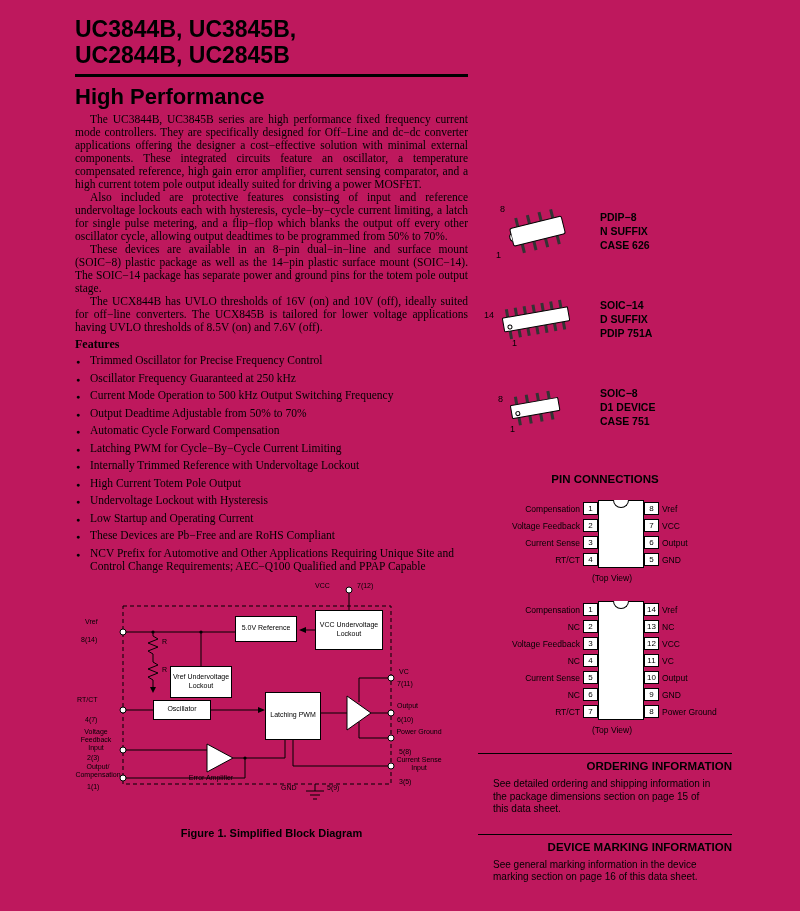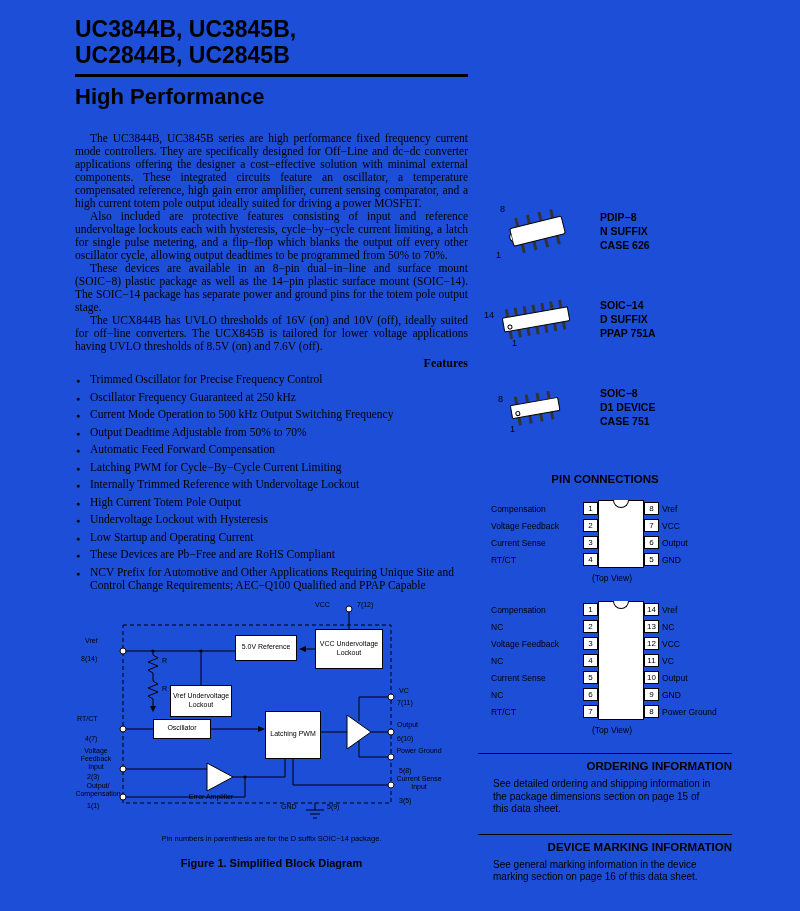--- a/index.html
+++ b/index.html
@@ -1,24 +1,24 @@
 <!DOCTYPE html>
 <html><head>
 <meta charset="utf-8">
 <style>
   html,body{margin:0;padding:0;background:#fff;}
-  .page{position:relative;width:800px;height:911px;background:#1d4ed8;color:#000;overflow:hidden;
+  .page{position:relative;width:800px;height:911px;background:#be185d;color:#000;overflow:hidden;
         font-family:"Liberation Sans",sans-serif;}
   
   .left-col{position:absolute;left:75px;top:16px;width:393px;}
   .title{font:700 23px/26px "Liberation Sans",sans-serif;margin:0;}
   .title-rule{height:3px;background:#000;margin:6px 0 8px;}
-  .heading{font:700 22px/24px "Liberation Sans",sans-serif;margin:0 0 23px;}
+  .heading{font:700 22px/24px "Liberation Sans",sans-serif;margin:0 0 4px;}
   .body-p{font:11.5px/13px "Liberation Serif",serif;text-align:justify;text-indent:15px;margin:0;}
-  .features-title{font:700 12px/16px "Liberation Serif",serif;margin:2px 0 2px;text-align:right;}
+  .features-title{font:700 12px/16px "Liberation Serif",serif;margin:2px 0 2px;}
   ul.features{list-style:none;margin:0;padding:0;}
   ul.features li{position:relative;padding-left:15px;font:11.5px/13.5px "Liberation Serif",serif;margin-bottom:4px;}
   ul.features li::before{content:"●";position:absolute;left:1px;top:2px;font-size:7px;}
   
   .figure{position:relative;width:390px;height:235px;margin-top:4px;}
   .fig-svg{position:absolute;left:0;top:0;}
   .dbox{position:absolute;border:1px solid #000;background:#fff;display:flex;align-items:center;justify-content:center;
         text-align:center;font:7px/1.15 "Liberation Sans",sans-serif;padding:1px;box-sizing:border-box;}
   .dlabel{position:absolute;font:7px/8px "Liberation Sans",sans-serif;text-align:center;}
   .fig-note{text-align:center;font:7.5px/9px "Liberation Sans",sans-serif;margin-top:2px;}
@@ -28,21 +28,21 @@
   .pkg{display:flex;align-items:center;margin-bottom:26px;}
   .pkg-img{position:relative;width:122px;height:62px;flex:none;}
   .pkg-text{font:700 10.5px/14px "Liberation Sans",sans-serif;}
   .pin-num{position:absolute;font:9px/10px "Liberation Sans",sans-serif;}
   .pin-title{text-align:center;font:700 11.5px/14px "Liberation Sans",sans-serif;margin:34px 0 14px;}
   .dip{position:relative;width:228px;margin:0 auto;}
   .dip-body{position:absolute;left:107px;top:0;bottom:0;width:46px;border:1px solid #000;box-sizing:border-box;background:#fff;}
   .dip-body::after{content:"";position:absolute;left:50%;top:-1px;width:14px;height:7px;transform:translateX(-50%);
         border:1px solid #000;border-top:none;border-radius:0 0 14px 14px;background:#fff;}
   .dip-row{position:relative;display:flex;align-items:center;height:17px;}
-  .dip-ll{width:92px;text-align:left;padding-right:3px;font:8.5px/10px "Liberation Sans",sans-serif;box-sizing:border-box;}
+  .dip-ll{width:92px;text-align:right;padding-right:3px;font:8.5px/10px "Liberation Sans",sans-serif;box-sizing:border-box;}
   .dip-pin{width:15px;height:13px;border:1px solid #000;background:#fff;font:8px/11px "Liberation Sans",sans-serif;
         text-align:center;box-sizing:border-box;z-index:1;}
   .dip-mid{width:46px;}
   .dip-rl{width:60px;text-align:left;padding-left:3px;font:8.5px/10px "Liberation Sans",sans-serif;box-sizing:border-box;}
   .top-view{width:228px;margin:5px auto 0;text-align:center;font:8.5px/10px "Liberation Sans",sans-serif;
         padding-left:14px;box-sizing:border-box;}
   .dip14-wrap{margin-top:18px;}
   .info-sec{border-top:1px solid #000;margin-top:18px;padding-top:5px;}
   .info-title{text-align:right;font:700 11.5px/14px "Liberation Sans",sans-serif;}
   .info-text{font:10px/12.5px "Liberation Sans",sans-serif;margin:5px 15px 0;}
@@ -66,21 +66,21 @@
     <p class="body-p">The UC3844B, UC3845B series are high performance fixed frequency current mode controllers. They are specifically designed for Off−Line and dc−dc converter applications offering the designer a cost−effective solution with minimal external components. These integrated circuits feature an oscillator, a temperature compensated reference, high gain error amplifier, current sensing comparator, and a high current totem pole output ideally suited for driving a power MOSFET.</p>
     <p class="body-p">Also included are protective features consisting of input and reference undervoltage lockouts each with hysteresis, cycle−by−cycle current limiting, a latch for single pulse metering, and a flip−flop which blanks the output off every other oscillator cycle, allowing output deadtimes to be programmed from 50% to 70%.</p>
     <p class="body-p">These devices are available in an 8−pin dual−in−line and surface mount (SOIC−8) plastic package as well as the 14−pin plastic surface mount (SOIC−14). The SOIC−14 package has separate power and ground pins for the totem pole output stage.</p>
     <p class="body-p">The UCX844B has UVLO thresholds of 16V (on) and 10V (off), ideally suited for off−line converters. The UCX845B is tailored for lower voltage applications having UVLO thresholds of 8.5V (on) and 7.6V (off).</p>
     <div class="features-title">Features</div>
     <ul class="features">
       <li>Trimmed Oscillator for Precise Frequency Control</li>
       <li>Oscillator Frequency Guaranteed at 250 kHz</li>
       <li>Current Mode Operation to 500 kHz Output Switching Frequency</li>
       <li>Output Deadtime Adjustable from 50% to 70%</li>
-      <li>Automatic Feed Forward Compensation</li>
+      <li>Automatic Cycle Forward Compensation</li>
       <li>Latching PWM for Cycle−By−Cycle Current Limiting</li>
       <li>Internally Trimmed Reference with Undervoltage Lockout</li>
       <li>High Current Totem Pole Output</li>
       <li>Undervoltage Lockout with Hysteresis</li>
       <li>Low Startup and Operating Current</li>
       <li>These Devices are Pb−Free and are RoHS Compliant</li>
       <li>NCV Prefix for Automotive and Other Applications Requiring Unique Site and Control Change Requirements; AEC−Q100 Qualified and PPAP Capable</li>
     </ul>
 
     <div class="figure">
@@ -167,21 +167,20 @@
       <div class="dlabel" style="left:322px;top:124px;">Output</div>
       <div class="dlabel" style="left:322px;top:138px;">6(10)</div>
       <div class="dlabel" style="left:320px;top:150px;width:48px;">Power Ground</div>
       <div class="dlabel" style="left:324px;top:170px;">5(8)</div>
       <div class="dlabel" style="left:318px;top:178px;width:52px;">Current Sense Input</div>
       <div class="dlabel" style="left:324px;top:200px;">3(5)</div>
       <div class="dlabel" style="left:112px;top:196px;width:48px;">Error Amplifier</div>
       <div class="dlabel" style="left:206px;top:206px;">GND</div>
       <div class="dlabel" style="left:252px;top:206px;">5(9)</div>
     </div>
-    <div class="fig-note">Pin numbers in parenthesis are for the D suffix SOIC−14 package.</div>
     <div class="fig-caption">Figure 1. Simplified Block Diagram</div>
   </div>
 
   <div class="right-col">
 
     <div class="pkg">
       <div class="pkg-img">
         <span class="pin-num" style="left:22px;top:4px;">8</span>
         <span class="pin-num" style="left:18px;top:50px;">1</span>
         <svg width="122" height="62" viewBox="0 0 122 62">
@@ -227,21 +226,21 @@
               <rect class="chip-leg" x="74" y="38" width="3" height="8"></rect>
             <rect class="chip-leg" x="83" y="38" width="3" height="8"></rect>
             <rect class="chip-body" x="25" y="24" width="66" height="14" rx="1"></rect>
             <circle cx="31" cy="34" r="2" fill="#fff" stroke="#000"></circle>
           </g>
         </svg>
       </div>
       <div class="pkg-text">
         <div>SOIC−14</div>
         <div>D SUFFIX</div>
-        <div>PPAP 751A</div>
+        <div>PDIP 751A</div>
       </div>
     </div>
 
     <div class="pkg">
       <div class="pkg-img">
         <span class="pin-num" style="left:20px;top:18px;">8</span>
         <span class="pin-num" style="left:32px;top:48px;">1</span>
         <svg width="122" height="62" viewBox="0 0 122 62">
           <g transform="rotate(-10 60 31)">
             <rect class="chip-leg" x="38" y="17" width="3" height="8"></rect>

